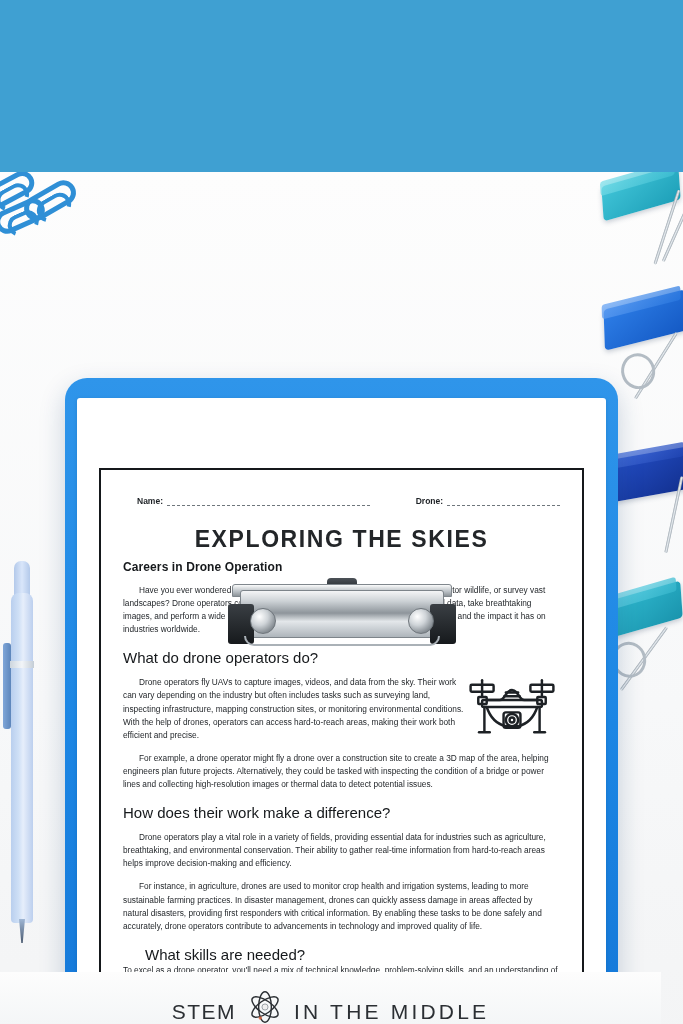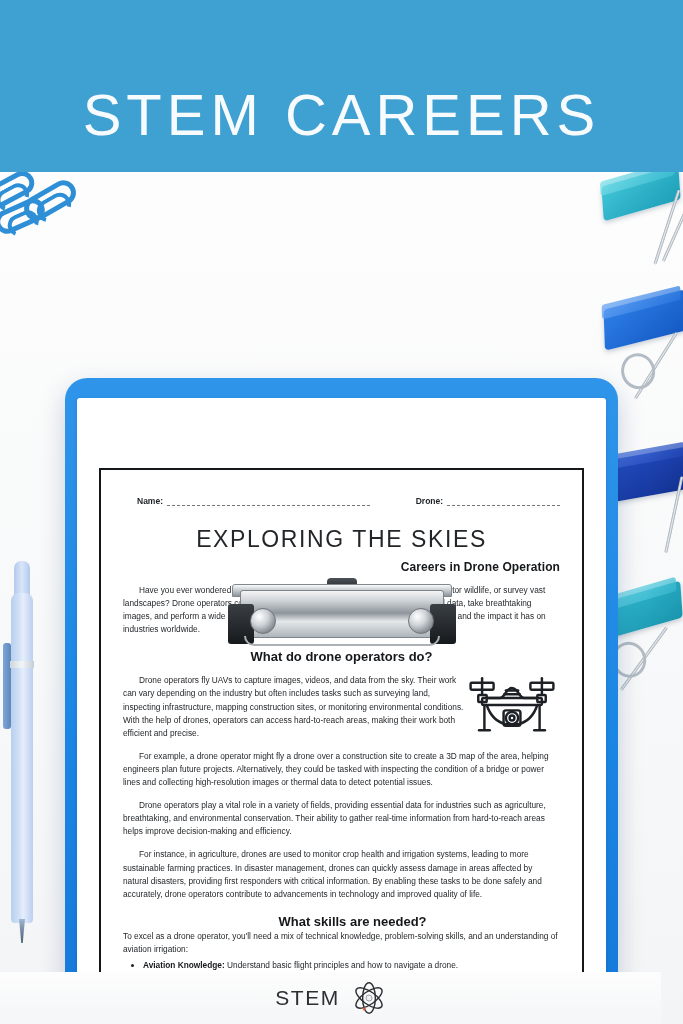--- a/index.html
+++ b/index.html
@@ -203,49 +203,48 @@
     height: 9px;
     margin-left: 4px;
   }
   .nd-rule.name { width: 212px; }
   .nd-rule.date { width: 118px; }
   .nd-gap { width: 48px; }
 
   .wtitle {
     text-align: center;
     font-size: 23px;
-    font-weight: 400;
+    font-weight: 700;
     letter-spacing: 1.6px;
     color: #232629;
     margin: 20px 0 8px 0;
     line-height: 26px;
   }
   .wsub {
-    text-align: right;
+    text-align: left;
     font-size: 12px;
     font-weight: bold;
     color: #15181b;
     margin: 3px 0 0 0;
     letter-spacing: 0.1px;
   }
 
   .body-text {
     font-size: 8.3px;
     line-height: 13.1px;
     color: #1d2125;
     text-align: left;
     margin: 10px 0 0 0;
   }
   .body-text.indent { text-indent: 16px; }
   .h-q {
-    font-size: 13px;
-    font-weight: bold;
+    font-size: 15px;
+    font-weight: normal;
     color: #15181b;
     margin: 13px 0 1px 0;
-    text-align: center;
   }
   .h-q.pad { margin-left: 22px; }
 
   .wrap-drone { }
   .drone-float {
     float: right;
     width: 92px; height: 66px;
     margin: -2px 2px 3px 10px;
     shape-outside: border-box;
   }
@@ -258,36 +257,35 @@
     color: #1d2125;
   }
   ul.skills li { margin-bottom: 1px; }
   ul.skills b { color: #15181b; }
 
   
   .brandbar {
     position: absolute; left: 0; bottom: 0;
     width: 661px; height: 52px;
     background: linear-gradient(180deg,#fdfdfd,#f4f6f7);
-    display: flex; align-items: center; justify-content: center;
+    display: flex; align-items: flex-end; justify-content: center;
     gap: 12px;
   }
   .brand-txt {
     font-size: 21px;
     letter-spacing: 1.5px;
     color: #2b2f33;
     font-weight: 400;
   }
   .brand-txt.right { letter-spacing: 3.2px; font-weight: 300; }
 </style>
 </head>
 <body>
 
 <div class="banner">
-  <div class="banner-line2">STEM CAREERS</div>
 </div>
 
 <div class="photo">
 
   <div class="clip-pc" style="left:-18px; top:6px; width:54px; height:24px; transform:rotate(-28deg);">
     <div class="outer"></div>
       <div class="inner"></div>
   </div>
   <div class="clip-pc" style="left:22px; top:16px; width:56px; height:25px; transform:rotate(-30deg);">
     <div class="outer"></div>
@@ -371,20 +369,21 @@
               <circle cx="60" cy="60" r="3.2"></circle>
               <line x1="24" y1="43" x2="24" y2="74"></line>
               <line x1="96" y1="43" x2="96" y2="74"></line>
               <line x1="17" y1="76" x2="31" y2="76"></line>
               <line x1="89" y1="76" x2="103" y2="76"></line>
             </svg>
             <p class="body-text indent">Drone operators fly UAVs to capture images, videos, and data from the sky. Their work can vary depending on the industry but often includes tasks such as surveying land, inspecting infrastructure, mapping construction sites, or monitoring environmental conditions. With the help of drones, operators can access hard-to-reach areas, making their work both efficient and precise.</p>
           </div>
           <p class="body-text indent">For example, a drone operator might fly a drone over a construction site to create a 3D map of the area, helping engineers plan future projects. Alternatively, they could be tasked with inspecting the condition of a bridge or power lines and collecting high-resolution images or thermal data to detect potential issues.</p>
 
+          <div class="h-q">How does their work make a difference?</div>
           <p class="body-text indent">Drone operators play a vital role in a variety of fields, providing essential data for industries such as agriculture, breathtaking, and environmental conservation. Their ability to gather real-time information from hard-to-reach areas helps improve decision-making and efficiency.</p>
           <p class="body-text indent">For instance, in agriculture, drones are used to monitor crop health and irrigation systems, leading to more sustainable farming practices. In disaster management, drones can quickly assess damage in areas affected by natural disasters, providing first responders with critical information. By enabling these tasks to be done safely and accurately, drone operators contribute to advancements in technology and improved quality of life.</p>
 
           <div class="h-q pad">What skills are needed?</div>
           <p class="body-text" style="margin-top:1px;">To excel as a drone operator, you'll need a mix of technical knowledge, problem-solving skills, and an understanding of aviation irrigation:</p>
           <ul class="skills">
             <li>
               <b>Aviation Knowledge:</b><span> Understand basic flight principles and how to navigate a drone.</span>
             </li>
             <li>
@@ -413,13 +412,14 @@
 
 <div class="brandbar">
   <span class="brand-txt">STEM</span>
   <svg width="34" height="34" viewBox="0 0 40 40">
     <ellipse cx="20" cy="20" rx="18" ry="7.5" fill="none" stroke="#2b2f33" stroke-width="1.7" transform="rotate(35 20 20)"></ellipse>
     <ellipse cx="20" cy="20" rx="18" ry="7.5" fill="none" stroke="#2b2f33" stroke-width="1.7" transform="rotate(-35 20 20)"></ellipse>
     <ellipse cx="20" cy="20" rx="7.5" ry="18" fill="none" stroke="#2b2f33" stroke-width="1.7"></ellipse>
     <circle cx="20" cy="20" r="3.6" fill="#efefef" stroke="#8d9399" stroke-width="1"></circle>
     <circle cx="14.5" cy="33" r="2" fill="#d9663f" opacity="0.85"></circle>
   </svg>
+  <span class="brand-txt right">IN THE MIDDLE</span>
 </div>
 
 </body></html>

